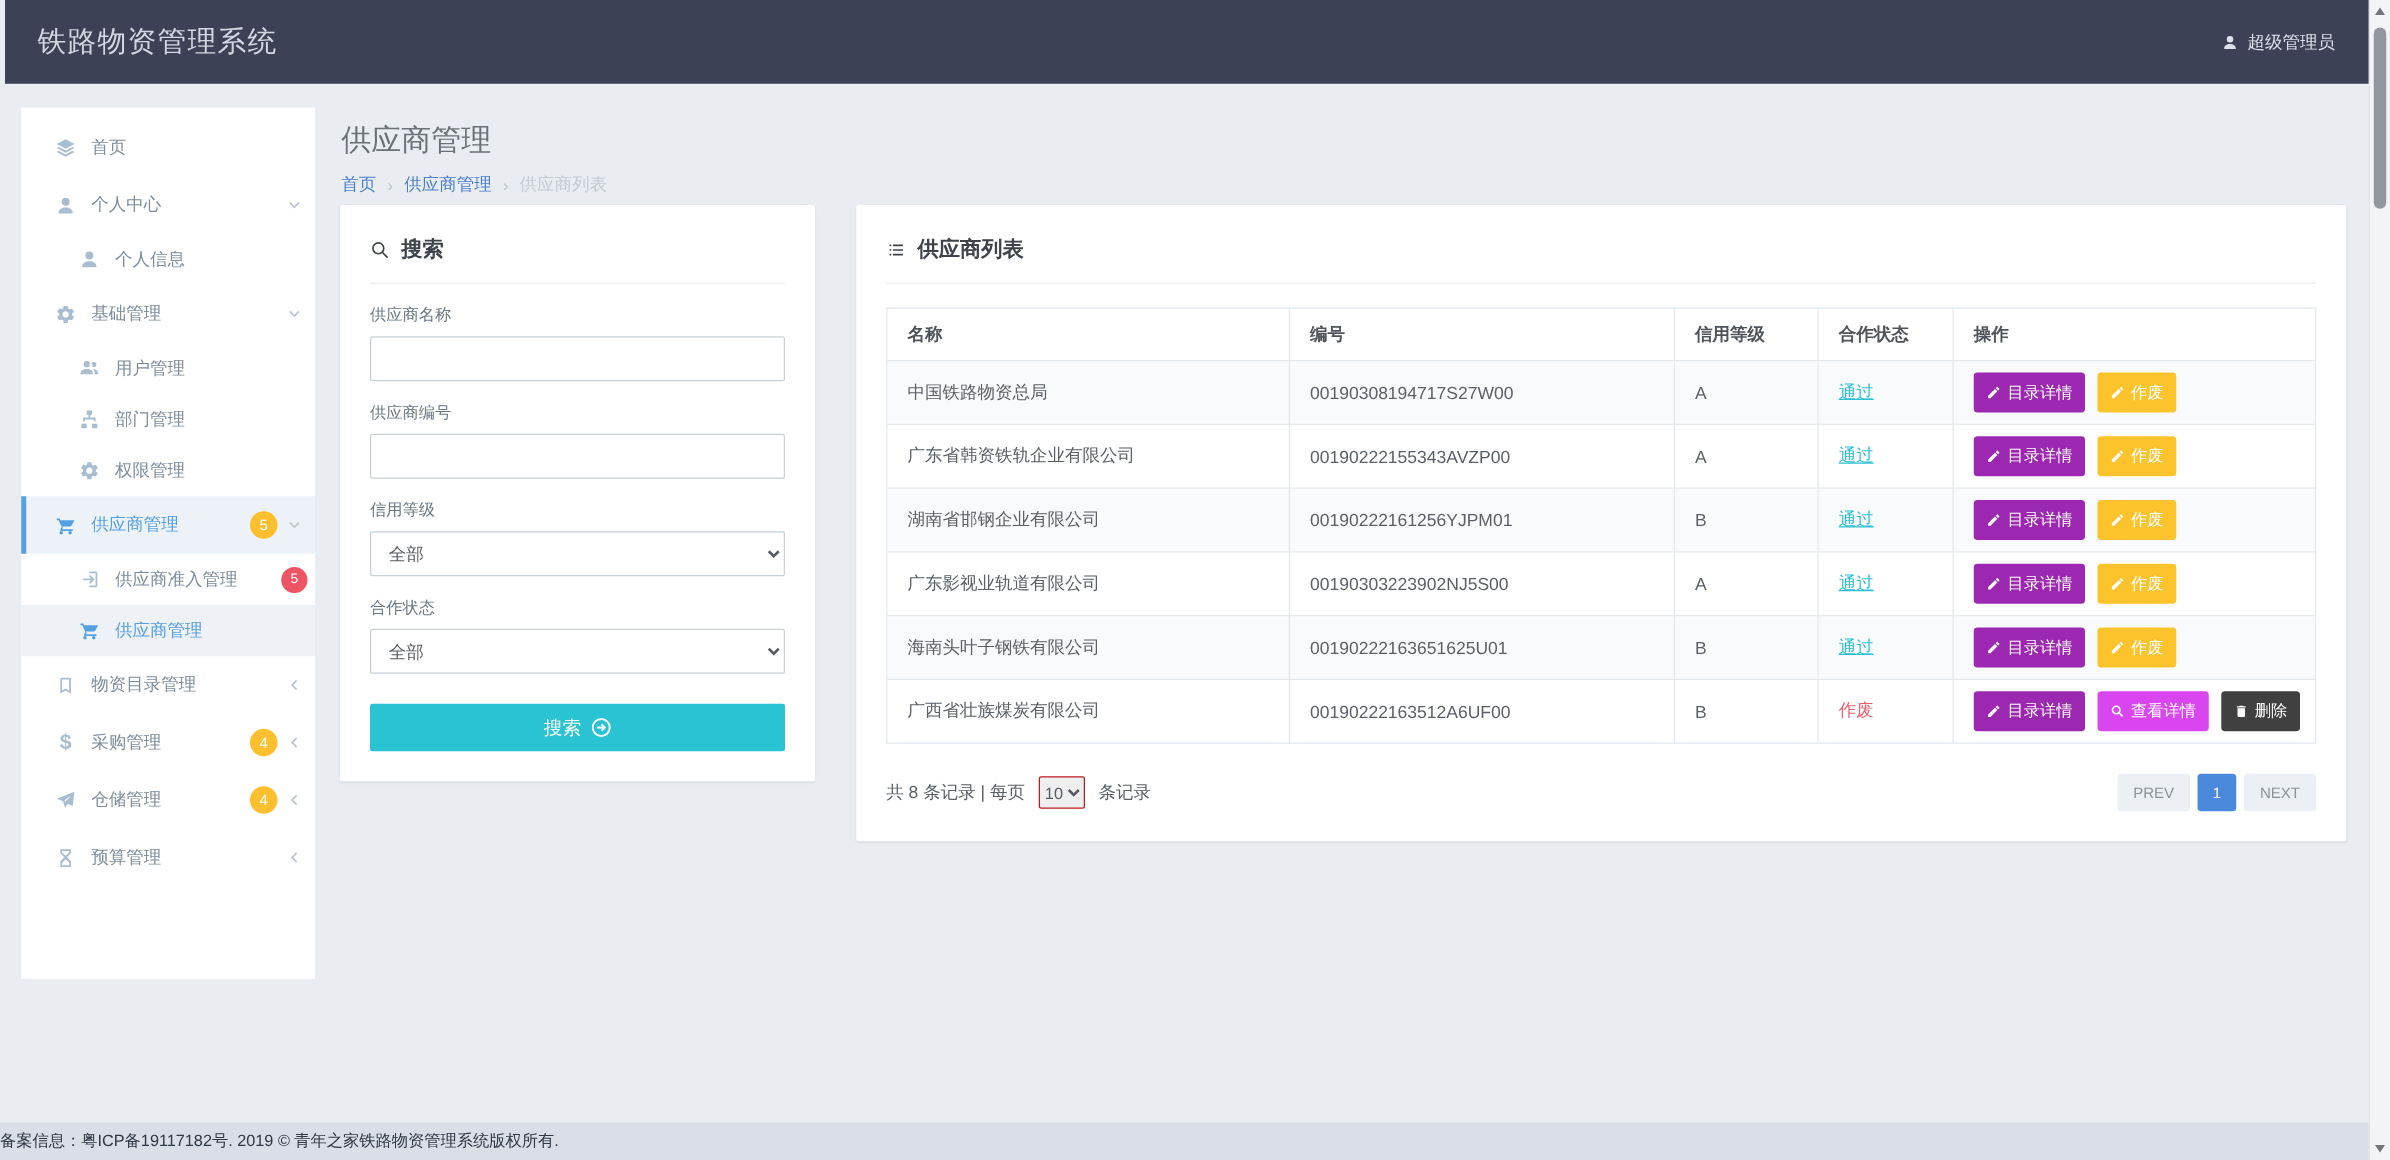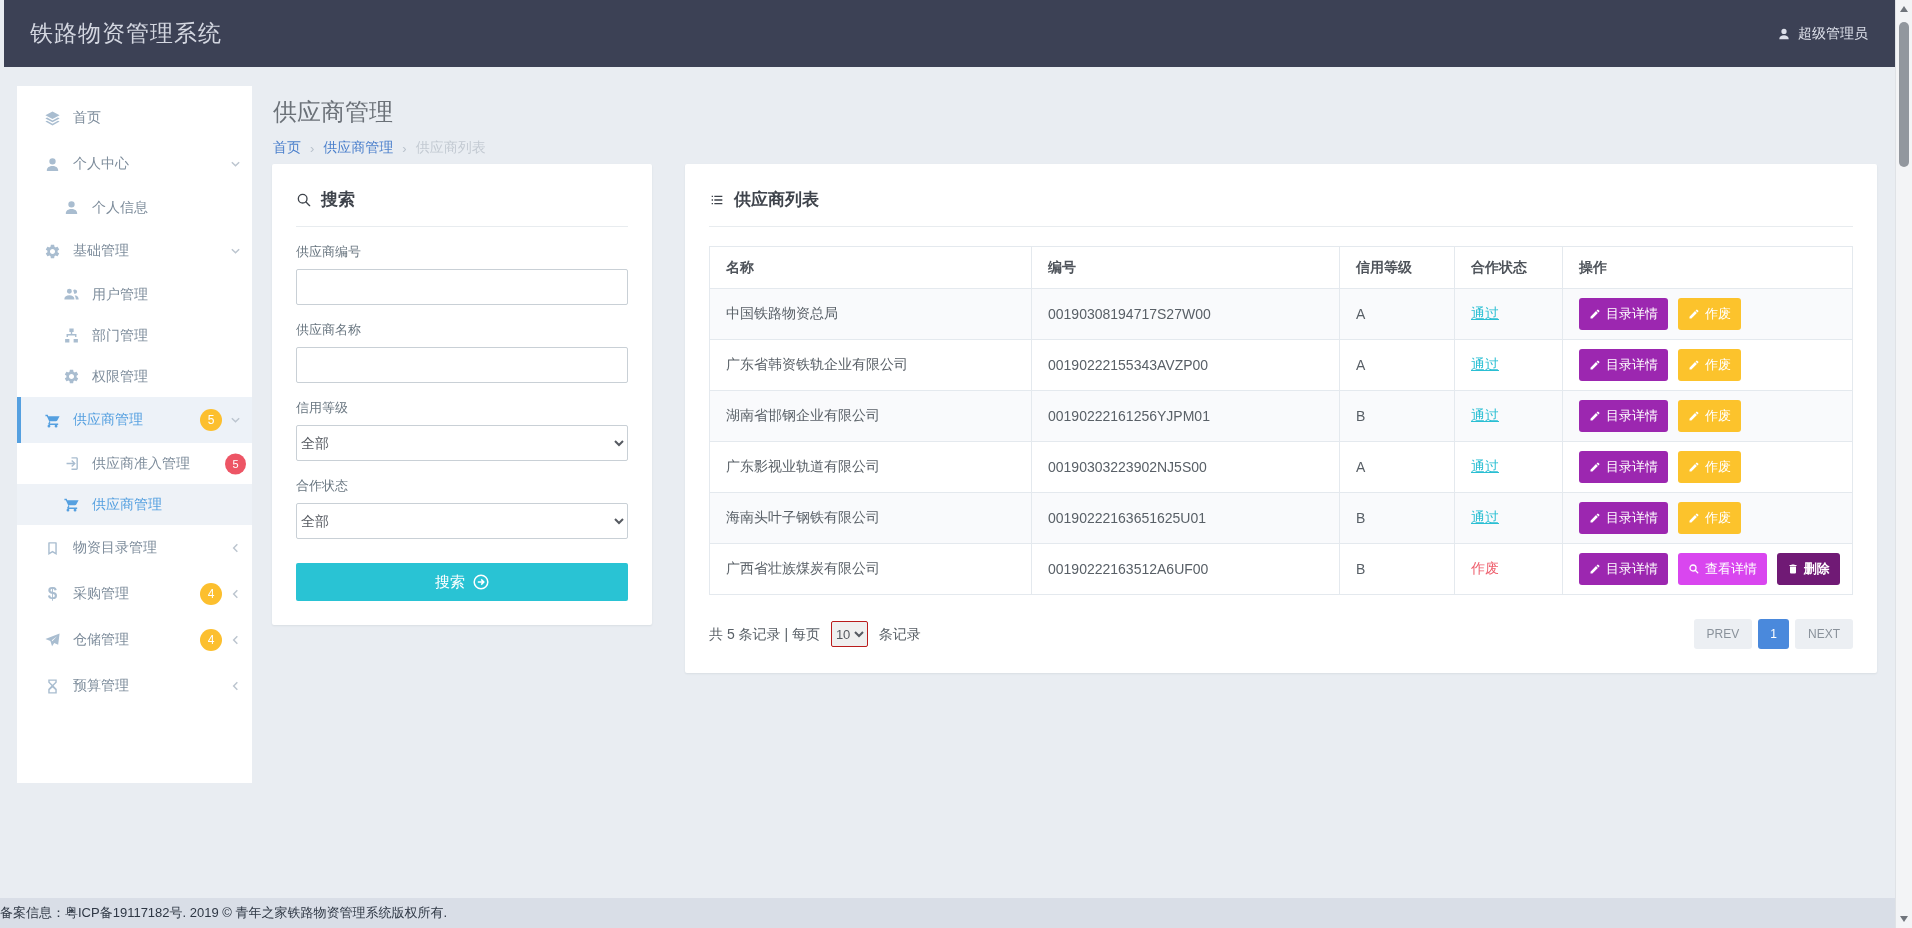--- a/index.html
+++ b/index.html
@@ -61,21 +61,21 @@
   .card { background:#fff; border-radius:2px; box-shadow:0 1px 2px rgba(31,45,61,.08); padding:24px; }
   .panel-head { display:flex; align-items:center; gap:9px; color:#3e434b; font-size:17px; font-weight:bold;
     padding-bottom:15px; border-bottom:1px solid #e8ecef; margin-bottom:4px; }
   .panel-head svg { width:16px; height:16px; }
 
   
   .search-card { width:380px; }
   .field label { display:block; font-size:13px; color:#697680; margin:16px 0 8px; }
   .txt, .sel {
     width:100%; height:36px; border:1px solid #c9d0d6; border-radius:2px;
-    padding:0 0; font-size:14px; color:#565a61; background:#fff;
+    padding:0 10px; font-size:14px; color:#565a61; background:#fff;
     font-family:"Liberation Sans","DejaVu Sans",sans-serif;
   }
   .search-btn {
     margin-top:24px; width:100%; height:38px; background:#29c3d4; border:none; border-radius:2px;
     color:#fff; font-size:15px; display:flex; align-items:center; justify-content:center; gap:8px; cursor:pointer;
     font-family:"Liberation Sans","DejaVu Sans",sans-serif;
   }
   .search-btn svg { width:16px; height:16px; stroke:#fff; fill:none; stroke-width:1.5; }
 
   
@@ -88,21 +88,21 @@
   .status-pass { color:#2bbfd3; text-decoration:underline; cursor:pointer; }
   .status-void { color:#ee5f6d; }
   .btn { display:inline-flex; align-items:center; gap:5px; border:none; border-radius:3px; color:#fff;
     font-size:13px; padding:7px 10px; margin-right:6px; cursor:pointer; vertical-align:middle;
     font-family:"Liberation Sans","DejaVu Sans",sans-serif; }
   .btn svg { width:12px; height:12px; fill:#fff; }
   .btn svg.stroke { fill:none; stroke:#fff; stroke-width:2.6; }
   .btn-purple { background:#9c27b0; }
   .btn-yellow { background:#fcc32c; }
   .btn-blue   { background:#d946ef; }
-  .btn-red    { background:#701a75;font-weight:bold; }
+  .btn-red    { background:#404040; }
 
   .table-foot { margin-top:24px; display:flex; justify-content:space-between; align-items:center; color:#596067; font-size:14px; }
   .pp-select { height:26px; border:1px solid #b91c1c; border-radius:2px; margin:0 7px; font-size:13px; color:#565a61; }
   .pager { display:flex; gap:6px; }
   .pg { padding:8px 13px; font-size:12px; border-radius:3px; background:#eceff3; color:#8a929b; cursor:pointer; }
   .pg.active { background:#4a89dc; color:#fff; padding:8px 12px; }
 
   
   .app-footer { position:absolute; left:0; right:17px; bottom:0; height:30px; background:#d9dee7;
     display:flex; align-items:center; justify-content:flex-start; padding-right:44px; font-size:13px; color:#2e3744; }
@@ -302,26 +302,26 @@
     <section class="card search-card">
       <div class="panel-head">
         <svg viewBox="0 0 24 24">
             <circle cx="10" cy="10" r="6.5" fill="none" stroke="#3e434b" stroke-width="2"></circle>
             <path d="m15 15 5.5 5.5" stroke="#3e434b" stroke-width="2" stroke-linecap="round"></path>
           </svg>
         <span>搜索</span>
       </div>
 
       <div class="field">
+        <label>供应商名称</label>
+        <input class="txt" type="text" value="" style="">
+      </div>
+
+      <div class="field">
         <label>供应商编号</label>
-        <input class="txt" type="text" value="" style="">
-      </div>
-
-      <div class="field">
-        <label>供应商名称</label>
         <input class="txt" type="text" value="" style="">
       </div>
 
       <div class="field">
         <label>信用等级</label>
         <select class="sel">
           <option>全部</option>
         </select>
       </div>
 
@@ -492,21 +492,21 @@
                   </svg>
                   <span>删除</span>
                 </button>
             </td>
           </tr>
         </tbody>
       </table>
 
       <div class="table-foot">
         <div class="summary">
-          <span>共 5 条记录 | 每页</span>
+          <span>共 8 条记录 | 每页</span>
           <select class="pp-select">
             <option>10</option>
           </select>
           <span>条记录</span>
         </div>
         <div class="pager">
           <span class="pg">PREV</span>
           <span class="pg active">1</span>
           <span class="pg">NEXT</span>
         </div>

